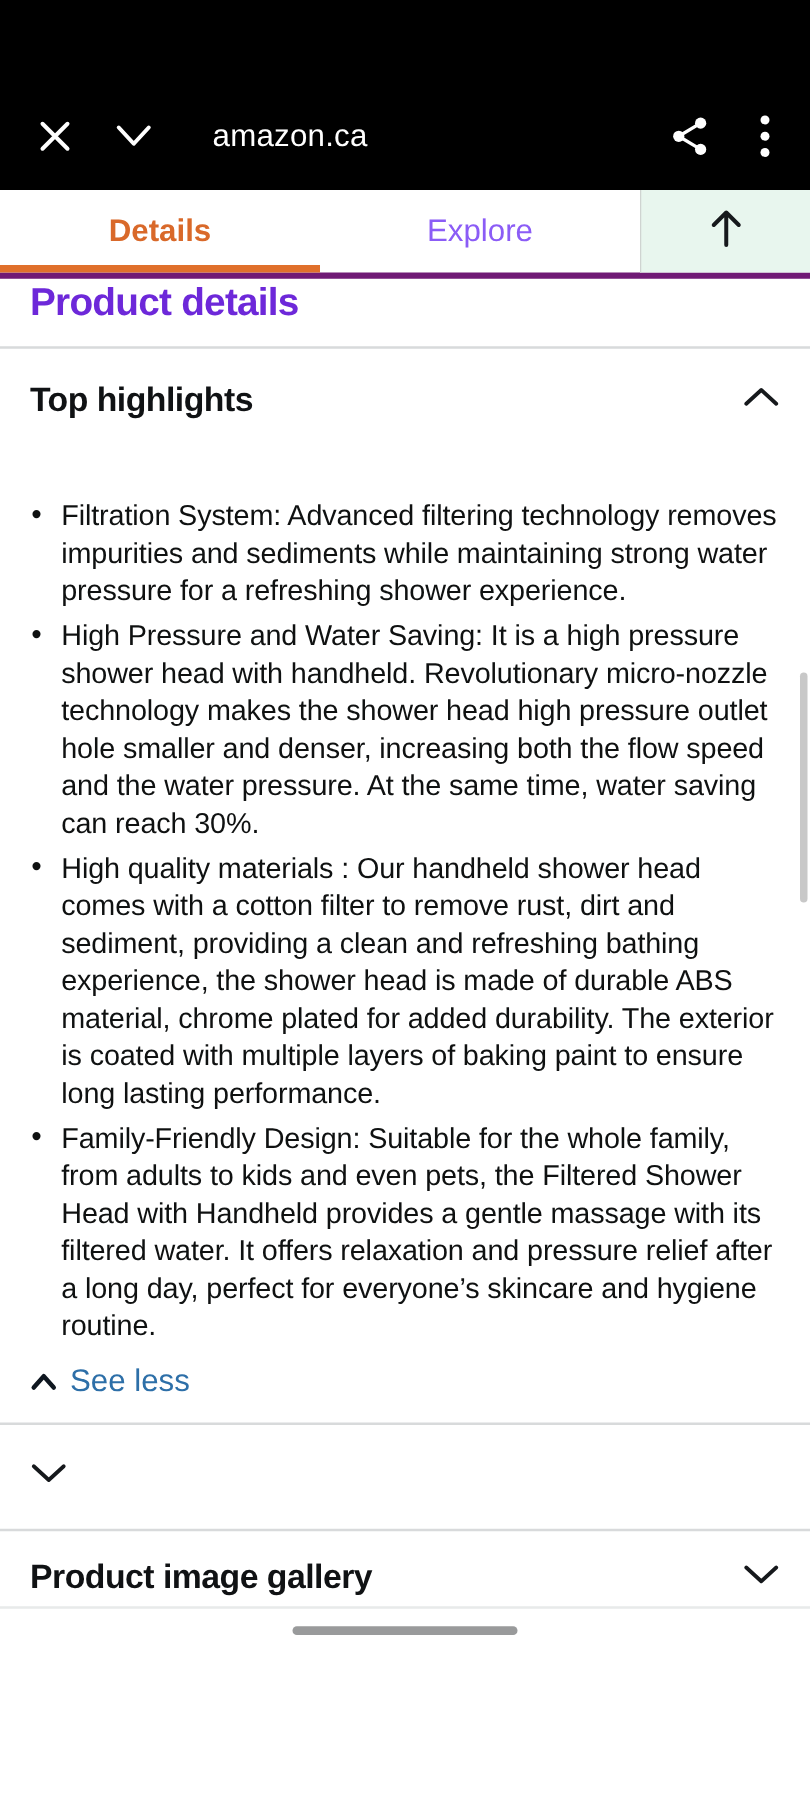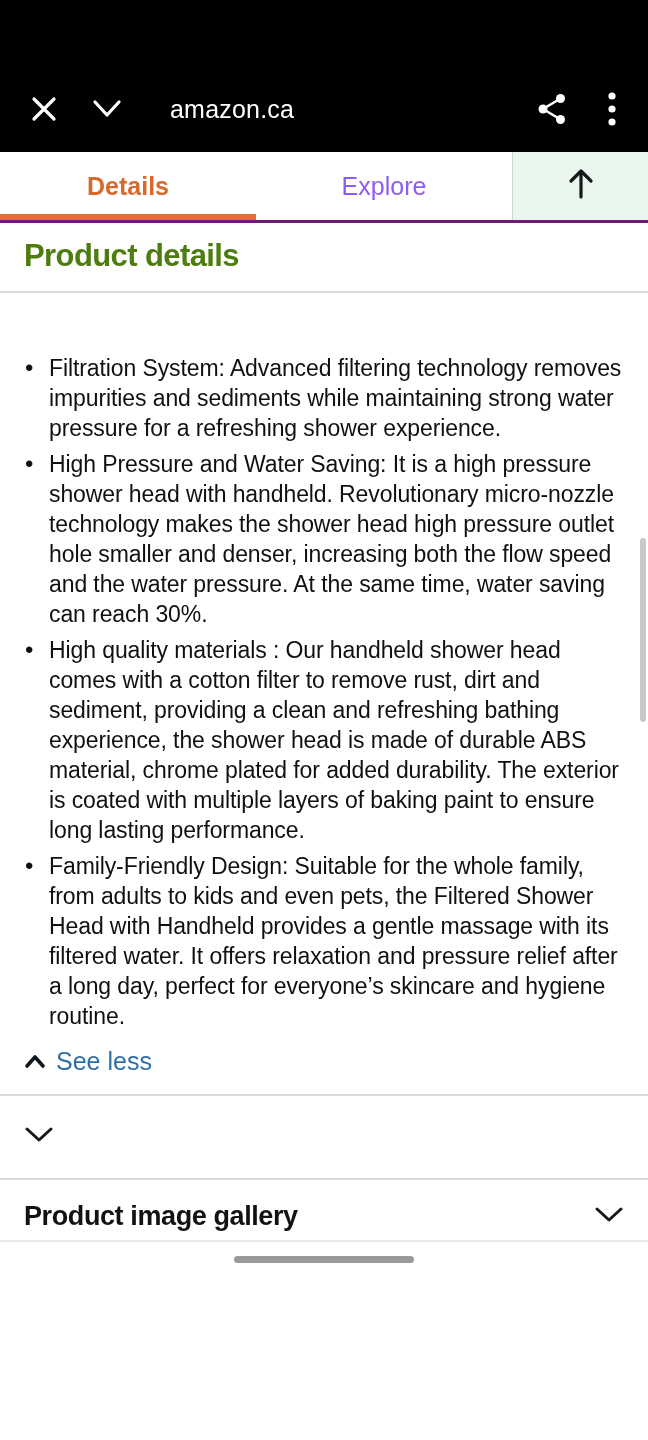--- a/index.html
+++ b/index.html
@@ -20,41 +20,41 @@
   .icon-close { margin-left:30px; }
   .icon-chevron { margin-left:33px; }
   .url-text { margin-left:47px; color:#fff; font-size:25px; letter-spacing:.2px; }
   .tb-right { margin-left:auto; display:flex; align-items:center; }
   .icon-share { margin-right:40px; }
   .icon-kebab { margin-right:31px; }
 
   
   .tab-bar {
     height:71px; display:flex; background:#fff;
-    border-bottom:3px solid #701a75;
+    border-bottom:5px solid #701a75;
     text-align:center;
   }
   .tab { width:256px; display:flex; align-items:center; justify-content:center;
          font-size:25px; position:relative; cursor:pointer; }
   .tab.selected { color:#d9692a; font-weight:bold; }
   .tab.selected::after {
     content:""; position:absolute; left:0; right:0; bottom:0; height:6px;
     background:#e0702b;
   }
   .tab.unselected { color:#8b5cf6; }
   .scroll-top {
     flex:1; background:#e8f6ee; border-left:1px solid #cfd4d1;
     display:flex; align-items:center; justify-content:center; cursor:pointer;
   }
 
   
   .content { padding:0 24px; }
   .page-title {
-    margin-top:14px; font-size:31px; line-height:38px; font-weight:bold;
-    letter-spacing:-.6px; color:#4d7c0f;
+    font-size:31px; line-height:38px; font-weight:bold;
+    letter-spacing:-.6px; color:#6d28d9;
   }
   .divider { height:0; border-top:2px solid #d8dadb; margin:0 -24px; }
   .div-1 { margin-top:16px; }
   .div-2 { margin-top:18px; }
   .div-4 { border-top-color:#e8eaea; }
 
   .section-header {
     display:flex; align-items:center; justify-content:space-between; cursor:pointer;
   }
   .sh-highlights { padding-top:24px; }
@@ -141,20 +141,28 @@
     </span>
   </div>
 </nav>
 
 <main class="content">
 
   <h1 class="page-title">Product details</h1>
 
   <div class="divider div-1"></div>
 
+  <div class="section-header sh-highlights">
+    <span class="section-title">Top highlights</span>
+    <span>
+      <svg width="30" height="20" viewBox="0 0 30 20">
+          <polyline points="3,15 15,4 27,15" stroke="#16191c" stroke-width="3" stroke-linecap="round" stroke-linejoin="round" fill="none"></polyline>
+        </svg>
+    </span>
+  </div>
 
   <ul class="highlights">
     <li>Filtration System: Advanced filtering technology removes impurities and sediments while maintaining strong water pressure for a refreshing shower experience.</li>
     <li>High Pressure and Water Saving: It is a high pressure shower head with handheld. Revolutionary micro-nozzle technology makes the shower head high pressure outlet hole smaller and denser, increasing both the flow speed and the water pressure. At the same time, water saving can reach 30%.</li>
     <li>High quality materials : Our handheld shower head comes with a cotton filter to remove rust, dirt and sediment, providing a clean and refreshing bathing experience, the shower head is made of durable ABS material, chrome plated for added durability. The exterior is coated with multiple layers of baking paint to ensure long lasting performance.</li>
     <li>Family-Friendly Design: Suitable for the whole family, from adults to kids and even pets, the Filtered Shower Head with Handheld provides a gentle massage with its filtered water. It offers relaxation and pressure relief after a long day, perfect for everyone’s skincare and hygiene routine.</li>
   </ul>
 
   <div class="see-less">
     <span class="caret">

